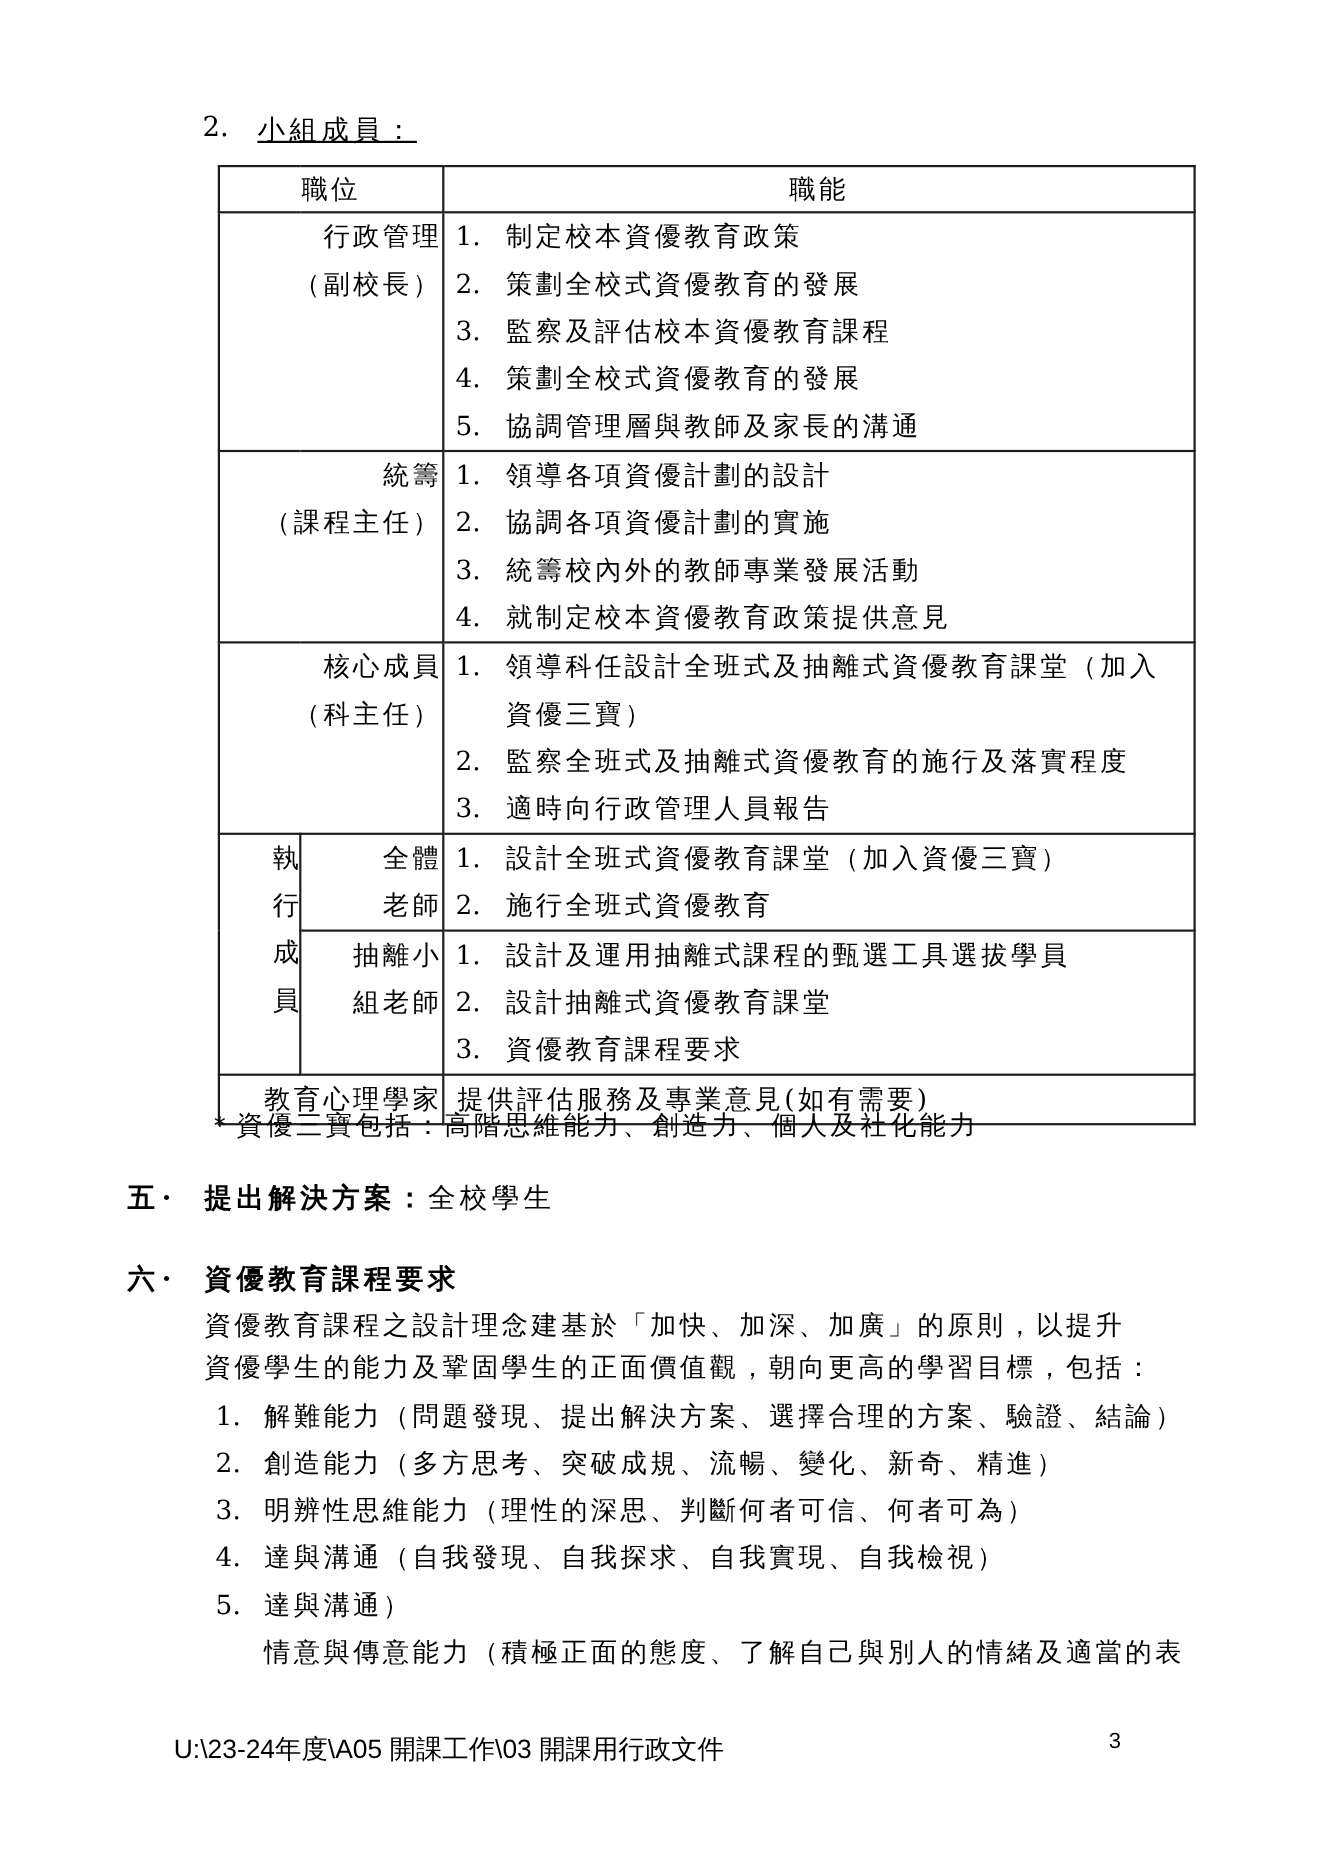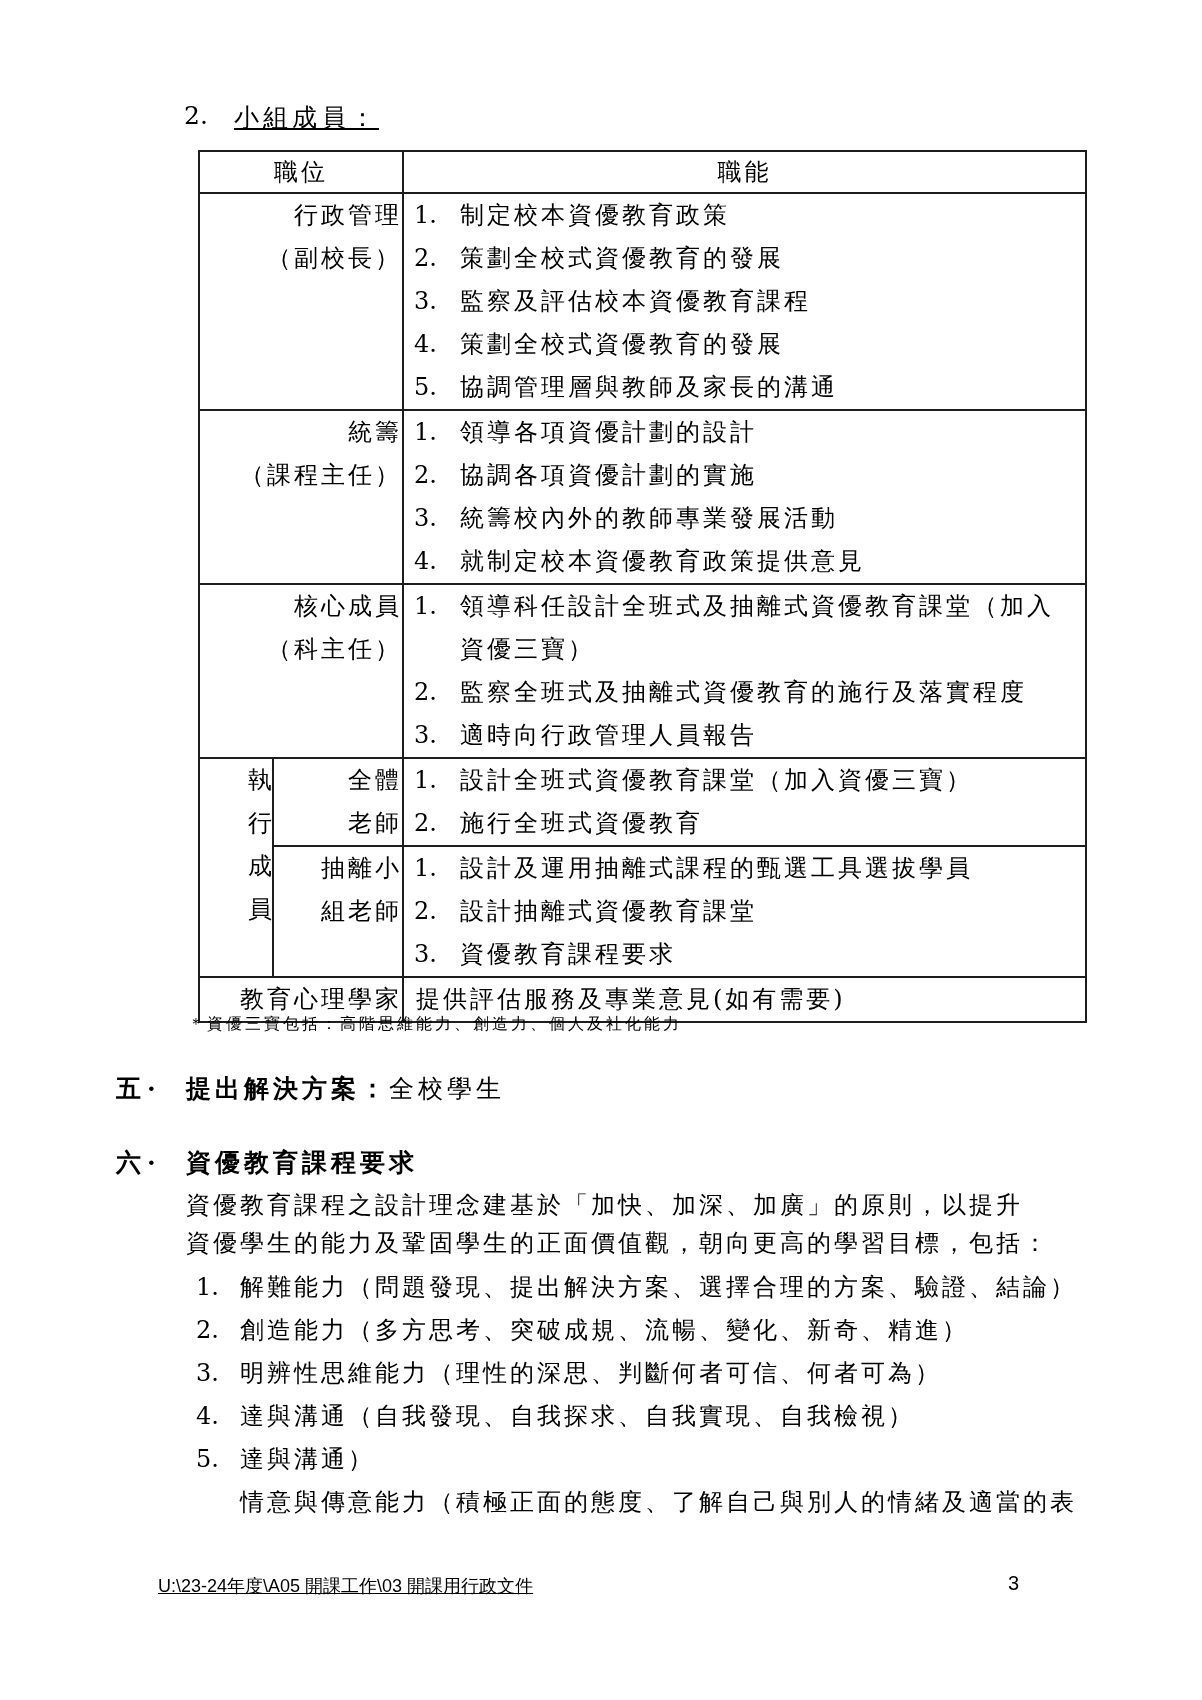--- a/index.html
+++ b/index.html
@@ -31,40 +31,40 @@
   td.duty-cell{line-height:43px;}
   .duties{padding-left:10px;}
   .duty-line{display:flex;}
   .duty-line .num{flex:0 0 46px;letter-spacing:0;}
   .duty-line .txt{letter-spacing:3px;white-space:nowrap;}
   .plain-duty{padding-left:12px;letter-spacing:3px;line-height:43px;white-space:nowrap;}
   .pos .ln{letter-spacing:3px;white-space:nowrap;}
   td.vert .ln{letter-spacing:0;}
 
   
-  #table-note{position:absolute;left:188px;top:1002px;font-size:16px;line-height:43px;letter-spacing:3px;white-space:nowrap;text-align:right;}
+  #table-note{position:absolute;left:188px;top:1002px;font-size:24px;line-height:43px;letter-spacing:3px;white-space:nowrap;text-align:right;}
 
   
   .sec-num{position:absolute;left:116px;font-size:25px;font-weight:bold;letter-spacing:6px;}
   .sec-body{position:absolute;left:186px;font-size:25px;}
   #sec5-num,#sec5-body{top:1072px;}
   #sec6-num,#sec6-body{top:1146px;}
   .sec-title{font-weight:bold;letter-spacing:4px;}
   .sec-inline{letter-spacing:4px;}
   #sec6-paragraph{position:absolute;left:186px;top:1186px;font-size:24px;line-height:38px;}
   #sec6-paragraph .ln{letter-spacing:3px;white-space:nowrap;}
   #sec6-list{position:absolute;left:196px;top:1266px;font-size:24px;line-height:43px;}
   #sec6-list .num{flex:0 0 44px;letter-spacing:0;}
   #sec6-list .txt{letter-spacing:3px;white-space:nowrap;}
 
   
   #footer-path{
     position:absolute;left:158px;top:1574px;
     font-family:"Liberation Sans","DejaVu Sans",sans-serif;
-    font-size:18px;letter-spacing:0;text-decoration:underline;
+    font-size:24px;letter-spacing:0;
   }
   #footer-page-number{
     position:absolute;left:1008px;top:1572px;
     font-family:"Liberation Sans","DejaVu Sans",sans-serif;
     font-size:20px;
   }
 </style>
 </head>
 <body>
 

